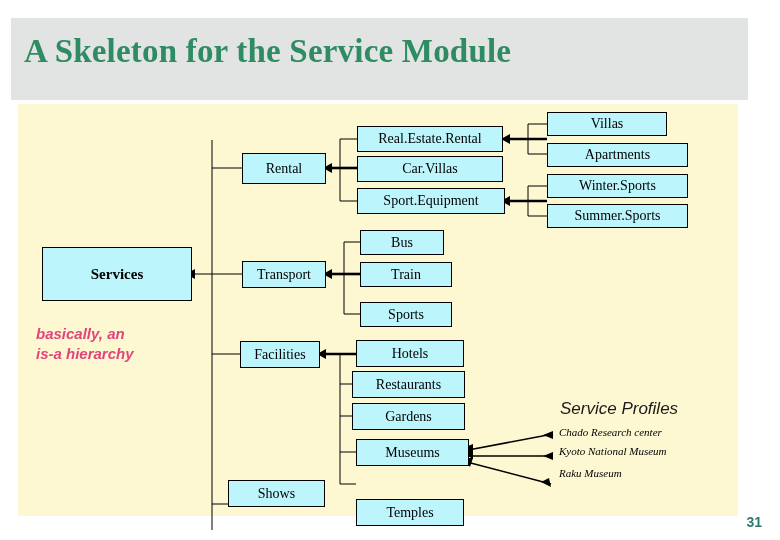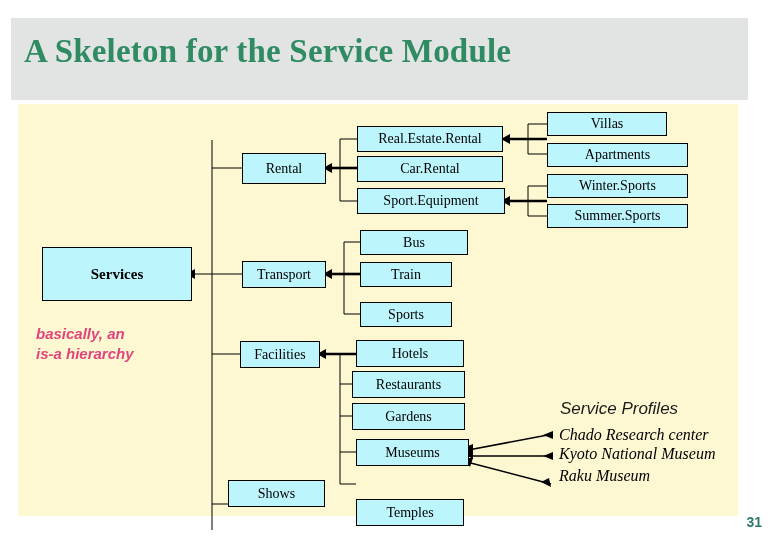--- a/index.html
+++ b/index.html
@@ -53,21 +53,21 @@
   }
   .profiles-title{
     position:absolute;
     font-family:"Liberation Sans", sans-serif;
     font-style:italic;font-size:17px;color:#1a1a1a;
     white-space:nowrap;
   }
   .profile-item{
     position:absolute;
     font-family:"Liberation Serif", serif;
-    font-style:italic;font-size:16px;color:#000;white-space:nowrap;
+    font-style:italic;font-size:11px;color:#000;white-space:nowrap;
   }
   .page-num{
     position:absolute;right:18px;bottom:10px;
     font-family:"Liberation Sans", sans-serif;
     font-size:14px;font-weight:bold;color:#2f7a6a;
   }
   svg.overlay{position:absolute;left:0;top:0;width:780px;height:540px;overflow:visible;}
 </style>
 </head>
 <body>
@@ -149,29 +149,29 @@
   <div class="arrow-left" style="left:186px;top:269px;"></div>
 
   <div class="node root" style="left:42px;top:247px;width:150px;height:54px;">Services</div>
 
   <div class="node" style="left:242px;top:153px;width:84px;height:31px;">Rental</div>
   <div class="node" style="left:242px;top:261px;width:84px;height:27px;">Transport</div>
   <div class="node" style="left:240px;top:341px;width:80px;height:27px;">Facilities</div>
   <div class="node" style="left:228px;top:480px;width:97px;height:27px;">Shows</div>
 
   <div class="node" style="left:357px;top:126px;width:146px;height:26px;">Real.Estate.Rental</div>
-  <div class="node" style="left:357px;top:156px;width:146px;height:26px;">Car.Rental</div>
+  <div class="node" style="left:357px;top:156px;width:146px;height:26px;">Car.Villas</div>
   <div class="node" style="left:357px;top:188px;width:148px;height:26px;">Sport.Equipment</div>
 
   <div class="node" style="left:547px;top:112px;width:120px;height:24px;">Villas</div>
   <div class="node" style="left:547px;top:143px;width:141px;height:24px;">Apartments</div>
   <div class="node" style="left:547px;top:174px;width:141px;height:24px;">Winter.Sports</div>
   <div class="node" style="left:547px;top:204px;width:141px;height:24px;">Summer.Sports</div>
 
-  <div class="node" style="left:360px;top:230px;width:108px;height:25px;">Bus</div>
+  <div class="node" style="left:360px;top:230px;width:84px;height:25px;">Bus</div>
   <div class="node" style="left:360px;top:262px;width:92px;height:25px;">Train</div>
   <div class="node" style="left:360px;top:302px;width:92px;height:25px;">Sports</div>
 
   <div class="node" style="left:356px;top:340px;width:108px;height:27px;">Hotels</div>
   <div class="node" style="left:352px;top:371px;width:113px;height:27px;">Restaurants</div>
   <div class="node" style="left:352px;top:403px;width:113px;height:27px;">Gardens</div>
   <div class="node" style="left:356px;top:439px;width:113px;height:27px;">Museums</div>
   <div class="node" style="left:356px;top:471px;width:108px;height:27px;margin-top:28px;">Temples</div>
 
   <div class="note" style="left:36px;top:324px;width:190px;">basically, an

